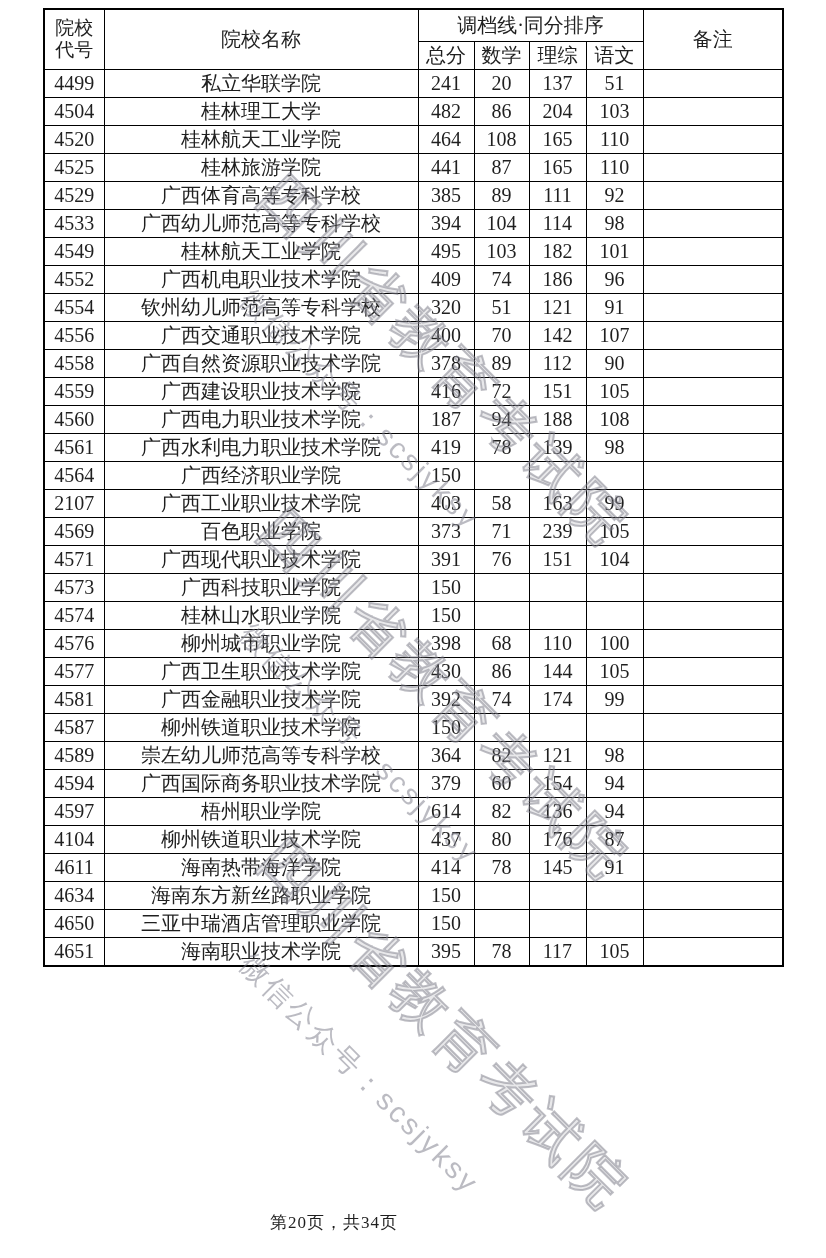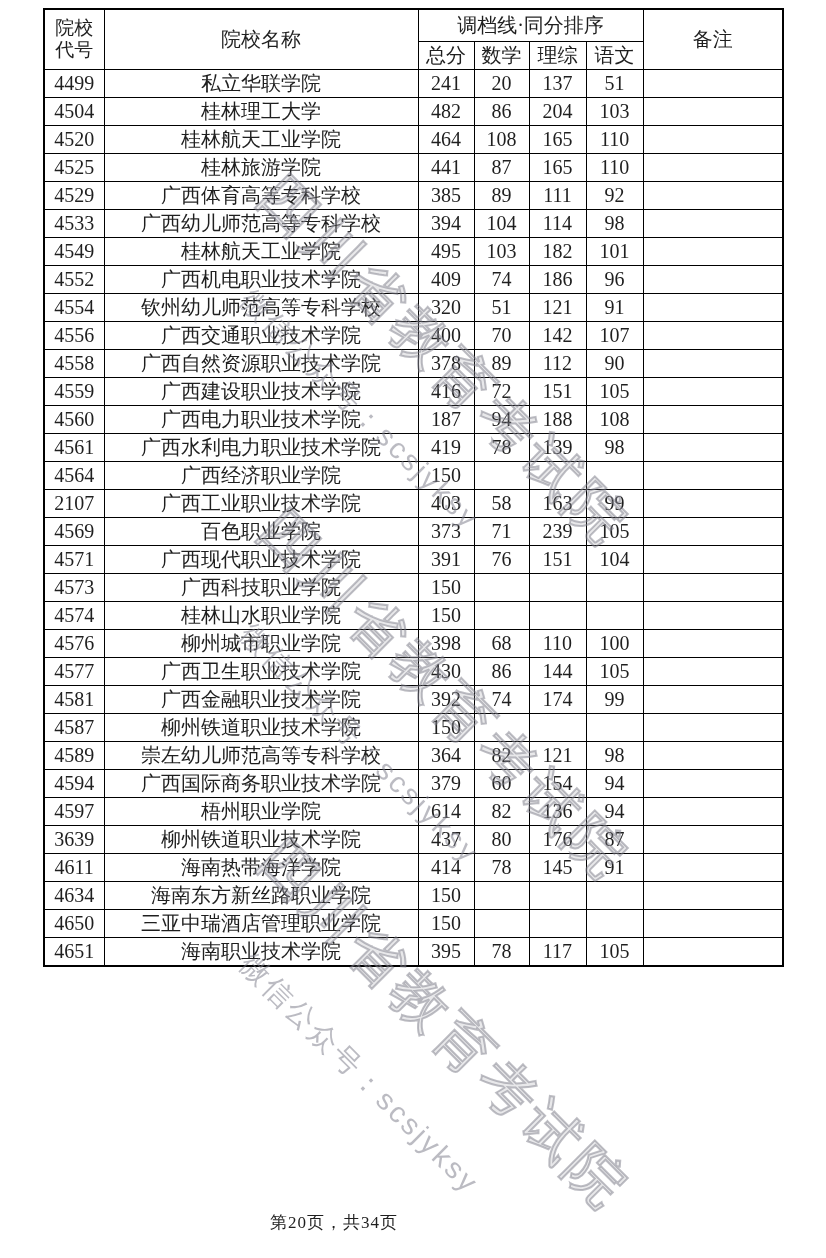--- a/index.html
+++ b/index.html
@@ -394,21 +394,21 @@
           <td class="c-code">4597</td>
           <td class="c-name">梧州职业学院</td>
           <td class="c-num">614</td>
           <td class="c-num">82</td>
           <td class="c-num">136</td>
           <td class="c-num">94</td>
           <td class="c-remark"></td>
         </tr>
 
         <tr>
-          <td class="c-code">3639</td>
+          <td class="c-code">4104</td>
           <td class="c-name">柳州铁道职业技术学院</td>
           <td class="c-num">437</td>
           <td class="c-num">80</td>
           <td class="c-num">176</td>
           <td class="c-num">87</td>
           <td class="c-remark"></td>
         </tr>
 
         <tr>
           <td class="c-code">4611</td>

